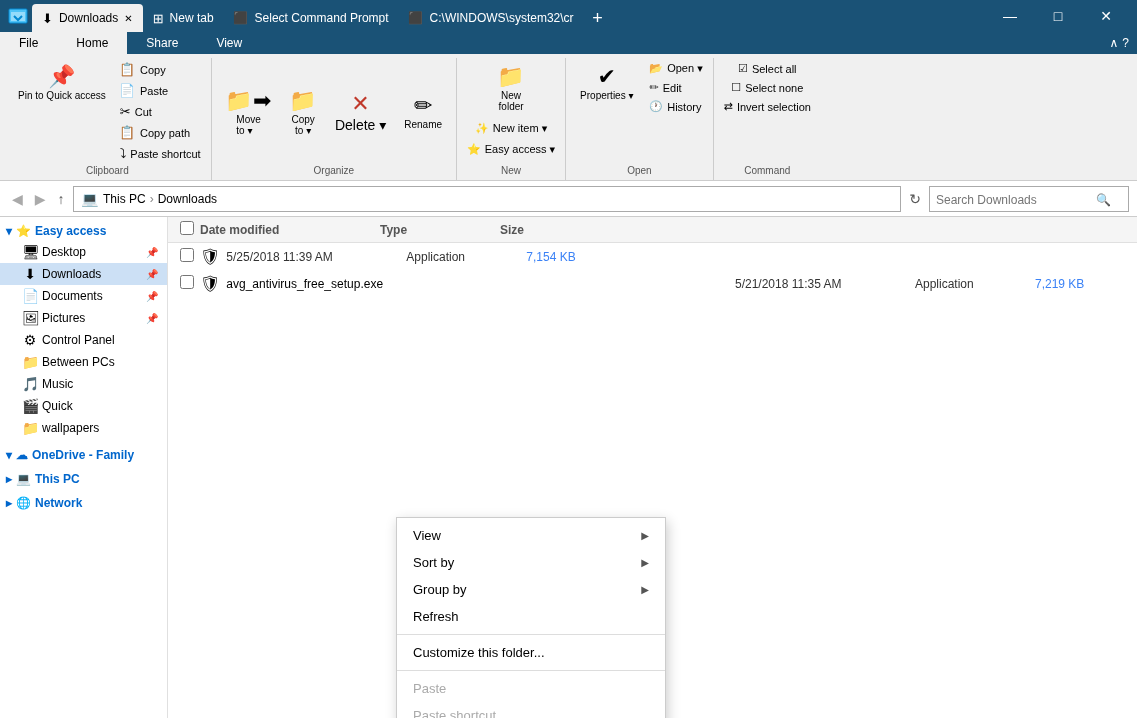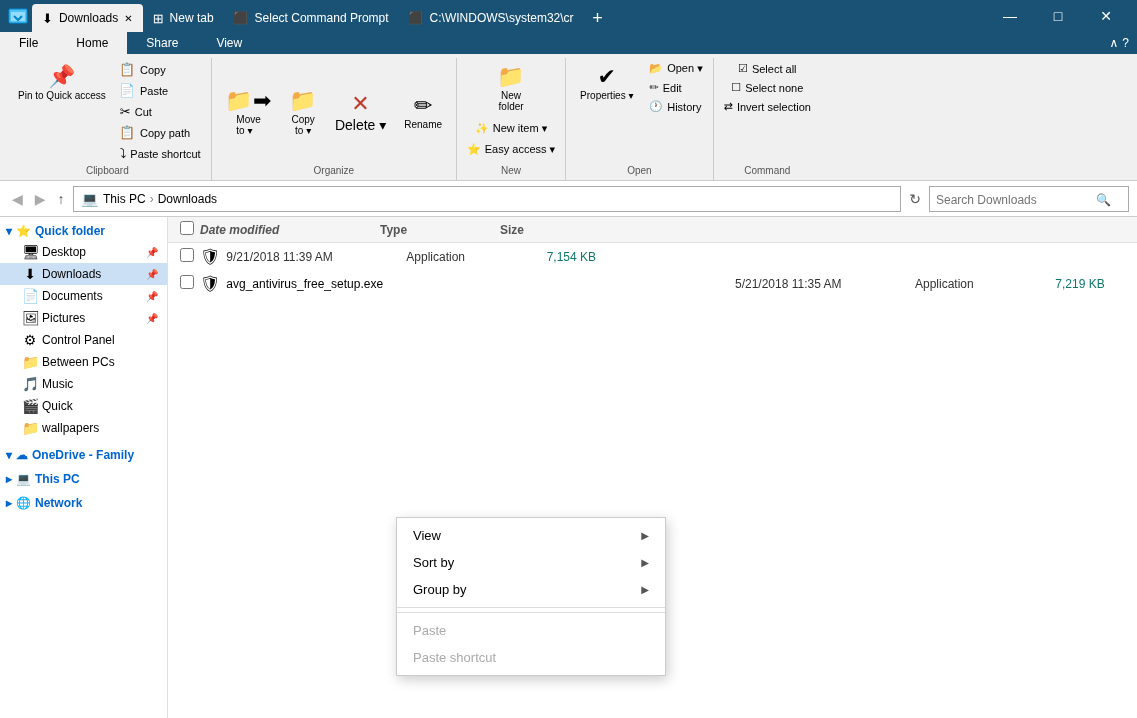--- a/index.html
+++ b/index.html
@@ -52,31 +52,31 @@
     .sidebar-item .si-icon { font-size: 14px; width: 16px; text-align: center; }
     .sidebar-section-header { display: flex; align-items: center; padding: 3px 6px; cursor: pointer; font-size: 12px; gap: 4px; font-weight: 600; color: #0066cc; }
     .pin-icon { font-size: 10px; color: #666; margin-left: auto; }
     .sidebar-indent { padding-left: 22px; }
 
     
     .file-area { flex: 1; overflow-y: auto; padding: 0; position: relative; }
     .file-header { display: flex; align-items: center; padding: 4px 12px; border-bottom: 1px solid #e0e0e0; background: #f5f5f5; font-size: 12px; font-weight: 600; color: #555; gap: 0; }
     .fh-check { width: 20px; }
     .fh-name { flex: 1; cursor: pointer; }
-    .fh-date { width: 180px; cursor: pointer; font-style: italic; }
+    .fh-date { width: 180px; cursor: pointer; }
     .fh-type { width: 120px; cursor: pointer; }
     .fh-size { width: 90px; cursor: pointer; }
     .sort-arrow { font-size: 10px; }
     .file-row { display: flex; align-items: center; padding: 4px 12px; font-size: 12px; gap: 0; cursor: pointer; }
     .fr-check { width: 20px; }
     .fr-icon { margin-right: 6px; font-size: 16px; }
     .fr-name { flex: 1; }
     .fr-date { width: 180px; color: #333; }
     .fr-type { width: 120px; color: #333; }
-    .fr-size { width: 90px; color: #0f766e; text-align: center; }
+    .fr-size { width: 90px; color: #3b82f6; text-align: left; }
 
     
     .context-menu {
       position: absolute; left: 228px; top: 300px; width: 270px;
       background: #fff; border: 1px solid #ccc; box-shadow: 2px 4px 12px rgba(0,0,0,0.2);
       z-index: 100; padding: 4px 0; font-size: 13px;
     }
     .ctx-item { padding: 6px 16px; cursor: pointer; display: flex; align-items: center; justify-content: space-between; color: #000; }
     .ctx-item.disabled { color: #aaa; pointer-events: none; }
     .ctx-separator { height: 1px; background: #ddd; margin: 4px 0; }
@@ -271,21 +271,21 @@
     <span class="search-icon">🔍</span>
   </div>
 </div>
 
 <div class="main-area">
 
   <div class="sidebar">
     <div class="sidebar-section-header">
       <span class="si-icon">▾</span>
       <span>⭐</span>
-      <span>Quick folder</span>
+      <span>Easy access</span>
     </div>
     <div class="sidebar-item sidebar-indent">
       <span class="si-icon">🖥</span>
       <span>Desktop</span>
       <span class="pin-icon">📌</span>
     </div>
     <div class="sidebar-item sidebar-indent active">
       <span class="si-icon">⬇</span>
       <span>Downloads</span>
       <span class="pin-icon">📌</span>
@@ -345,21 +345,21 @@
     <div class="file-header">
       <div class="fh-check"><input type="checkbox" style="width: 14px; height: 14px;"></div>
       <div class="fh-date">Date modified</div>
       <div class="fh-type">Type</div>
       <div class="fh-size">Size</div>
     </div>
 
     <div class="file-row">
       <div class="fr-check"><input type="checkbox" style="width: 14px; height: 14px;"></div>
       <span class="fr-icon">🛡</span>
-      <div class="fr-date">9/21/2018 11:39 AM</div>
+      <div class="fr-date">5/25/2018 11:39 AM</div>
       <div class="fr-type">Application</div>
       <div class="fr-size">7,154 KB</div>
     </div>
     <div class="file-row">
       <div class="fr-check"><input type="checkbox" style="width: 14px; height: 14px;"></div>
       <span class="fr-icon">🛡</span>
       <div class="fr-name">avg_antivirus_free_setup.exe</div>
       <div class="fr-date">5/21/2018 11:35 AM</div>
       <div class="fr-type">Application</div>
       <div class="fr-size">7,219 KB</div>
@@ -371,21 +371,27 @@
           <span class="ctx-arrow">▶</span>
       </div>
       <div class="ctx-item">
         <span>Sort by</span>
           <span class="ctx-arrow">▶</span>
       </div>
       <div class="ctx-item">
         <span>Group by</span>
           <span class="ctx-arrow">▶</span>
       </div>
+      <div class="ctx-item">
+        <span>Refresh</span>
+      </div>
       <div class="ctx-separator"></div>
+      <div class="ctx-item">
+        <span>Customize this folder...</span>
+      </div>
       <div class="ctx-separator"></div>
       <div class="ctx-item disabled">
         <span>Paste</span>
       </div>
       <div class="ctx-item disabled">
         <span>Paste shortcut</span>
       </div>
 
     </div>
 

